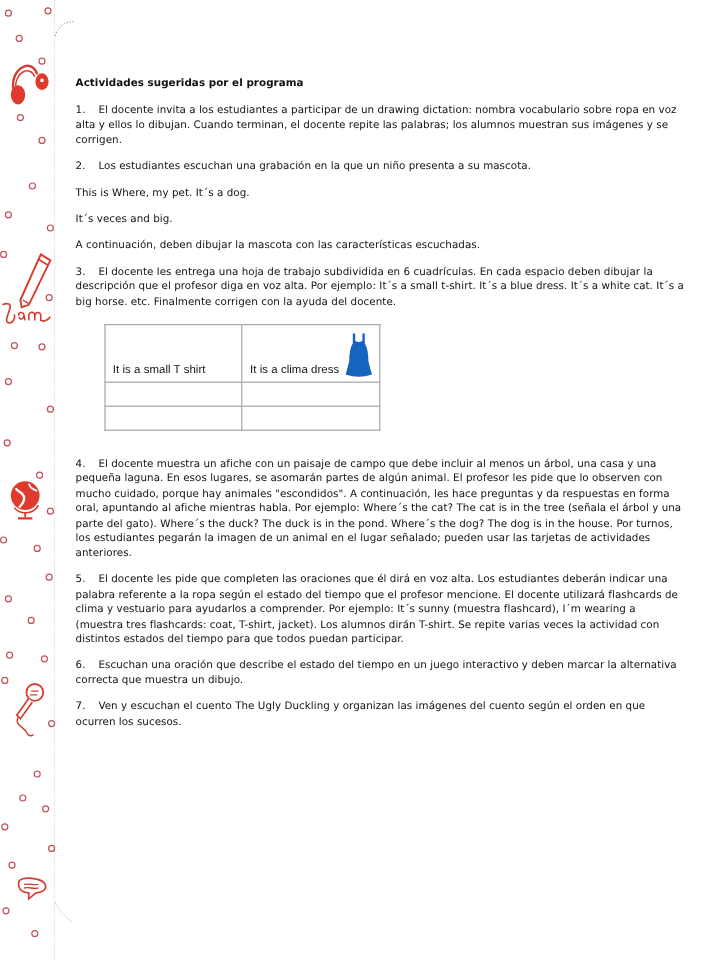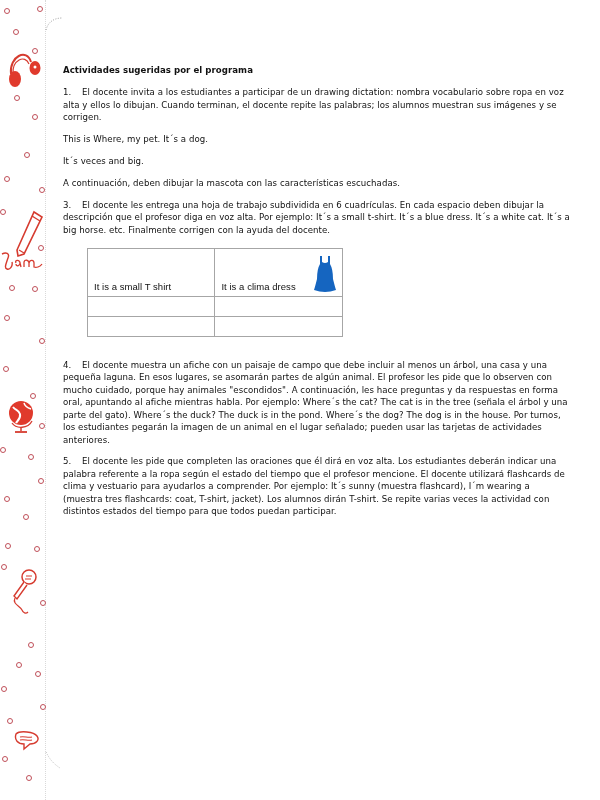--- a/index.html
+++ b/index.html
@@ -9,21 +9,21 @@
   .margin-line { position: absolute; left: 45px; top: 0; width: 0; height: 800px;
                  border-left: 1px dotted #d9d9d9; }
   .dot { position: absolute; width: 4px; height: 4px; border: 1.3px solid #c0505a;
          border-radius: 50%; background: #fff; }
   .deco { position: absolute; }
   .content { position: absolute; left: 63px; top: 64px; width: 510px;
              font-size: 8.6px; line-height: 12.4px; letter-spacing: 0.05px; }
   .heading { font-weight: bold; font-size: 8.6px; margin: 0 0 10px 0; }
   p { margin: 0 0 9.5px 0; }
   .num { display: inline-block; width: 19px; }
-  table.worksheet { border-collapse: collapse; margin: 12px 0 0 24px; width: 256px;
+  table.worksheet { border-collapse: collapse; margin: 12px 0 0 24px; width: 230px;
                     font-family: "Liberation Sans", sans-serif; }
   table.worksheet td { border: 1px solid #a6a6a6; height: 19px; padding: 0 0 0 6px;
                        font-size: 9.5px; width: 145px; vertical-align: bottom; position: relative; }
   table.worksheet tr.big td { height: 44px; padding-bottom: 3px; }
   .dress { position: absolute; right: 6px; top: 6px; }
   .after-table { margin-top: 22px; }
 </style>
 </head>
 <body>
 
@@ -117,20 +117,23 @@
   </svg>
 </div>
 
 <div class="content">
   <div class="heading">Actividades sugeridas por el programa</div>
 
   <p>
     <span class="num">1.</span><span>El docente invita a los estudiantes a participar de un drawing dictation: nombra vocabulario sobre ropa en voz alta y ellos lo dibujan. Cuando terminan, el docente repite las palabras; los alumnos muestran sus imágenes y se corrigen.</span>
   </p>
 
+  <p>
+    <span class="num">2.</span><span>Los estudiantes escuchan una grabación en la que un niño presenta a su mascota.</span>
+  </p>
 
   <p>This is Where, my pet. It´s a dog.</p>
   <p>It´s veces and big.</p>
   <p>A continuación, deben dibujar la mascota con las características escuchadas.</p>
 
   <p style="margin-bottom:0">
     <span class="num">3.</span><span>El docente les entrega una hoja de trabajo subdividida en 6 cuadrículas. En cada espacio deben dibujar la descripción que el profesor diga en voz alta. Por ejemplo: It´s a small t-shirt. It´s a blue dress. It´s a white cat. It´s a big horse. etc. Finalmente  corrigen con la ayuda del docente.</span>
   </p>
 
   <table class="worksheet">
@@ -156,14 +159,20 @@
     </table>
 
   <p class="after-table">
     <span class="num">4.</span><span>El docente muestra un afiche con un paisaje de campo que debe incluir al menos un árbol, una casa y una pequeña laguna. En esos lugares, se asomarán partes de algún animal. El profesor les pide que lo observen con mucho cuidado, porque hay animales "escondidos". A continuación, les hace preguntas y da respuestas en forma oral, apuntando al afiche mientras habla. Por ejemplo:  Where´s the cat? The cat is in the tree (señala el árbol y una parte del gato). Where´s the duck? The duck is in the pond. Where´s the dog? The dog is in the house. Por turnos, los estudiantes pegarán la imagen de un animal en el lugar señalado; pueden usar las tarjetas de actividades anteriores.</span>
   </p>
 
   <p>
     <span class="num">5.</span><span style="white-space:pre-wrap">El docente les pide que completen las oraciones que él dirá en voz alta. Los estudiantes deberán indicar una palabra referente a la ropa según el estado del tiempo que el profesor mencione. El docente utilizará flashcards de clima y vestuario para ayudarlos a comprender. Por ejemplo: It´s sunny (muestra flashcard), I´m wearing a                (muestra tres flashcards: coat, T-shirt, jacket). Los alumnos dirán T-shirt. Se repite varias veces la actividad con distintos estados del tiempo para que todos puedan participar.</span>
   </p>
 
+  <p>
+    <span class="num">6.</span><span>Escuchan una oración que describe el estado del tiempo en un juego interactivo y deben marcar la alternativa correcta que muestra un dibujo.</span>
+  </p>
 
+  <p>
+    <span class="num">7.</span><span>Ven y escuchan el cuento The Ugly Duckling y organizan las imágenes del cuento según el orden en que ocurren los sucesos.</span>
+  </p>
 </div>
 
 </body></html>

